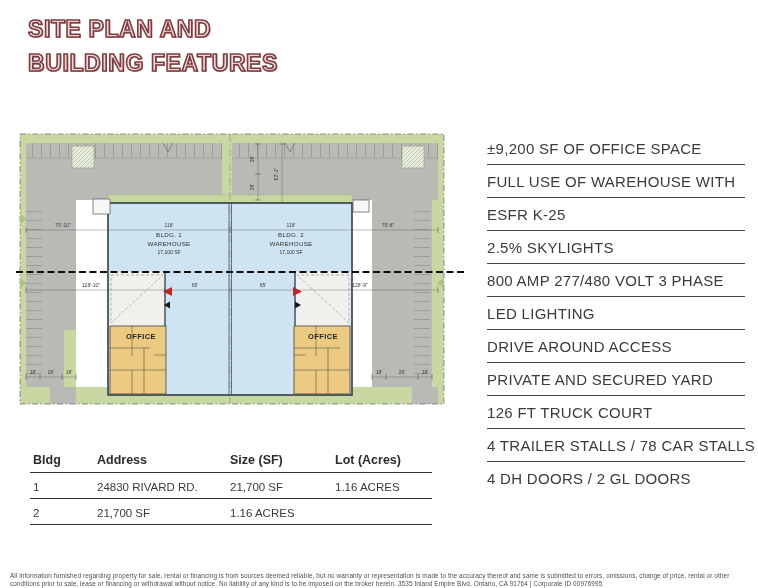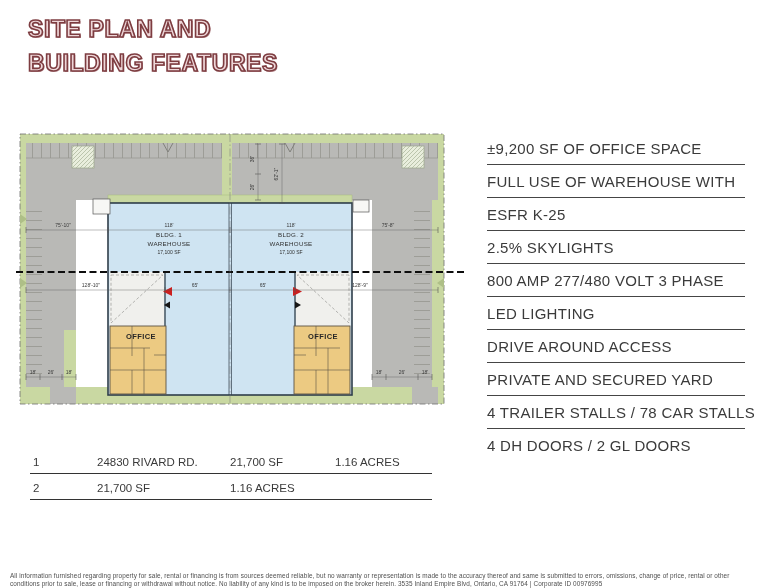--- a/index.html
+++ b/index.html
@@ -198,27 +198,34 @@
 
 <div class="features">
   <div class="feature">±9,200 SF OF OFFICE SPACE</div>
   <div class="feature">FULL USE OF WAREHOUSE WITH</div>
   <div class="feature">ESFR K-25</div>
   <div class="feature">2.5% SKYLIGHTS</div>
   <div class="feature">800 AMP 277/480 VOLT 3 PHASE</div>
   <div class="feature">LED LIGHTING</div>
   <div class="feature">DRIVE AROUND ACCESS</div>
   <div class="feature">PRIVATE AND SECURED YARD</div>
+  <div class="feature">126 FT TRUCK COURT</div>
   <div class="feature">4 TRAILER STALLS / 78 CAR STALLS</div>
   <div class="feature last">
     <div>4 DH DOORS / 2 GL DOORS</div>
   </div>
 </div>
 
 <div class="bldg-table">
+  <div class="t-row head">
+    <div class="t-cell first">Bldg</div>
+    <div class="t-cell">Address</div>
+    <div class="t-cell">Size (SF)</div>
+    <div class="t-cell">Lot (Acres)</div>
+  </div>
   <div class="t-row body">
     <div class="t-cell first">1</div>
     <div class="t-cell">24830 RIVARD RD.</div>
     <div class="t-cell">21,700 SF</div>
     <div class="t-cell">1.16 ACRES</div>
   </div>
   <div class="t-row body">
     <div class="t-cell first">2</div>
     <div class="t-cell">21,700 SF</div>
     <div class="t-cell">1.16 ACRES</div>

